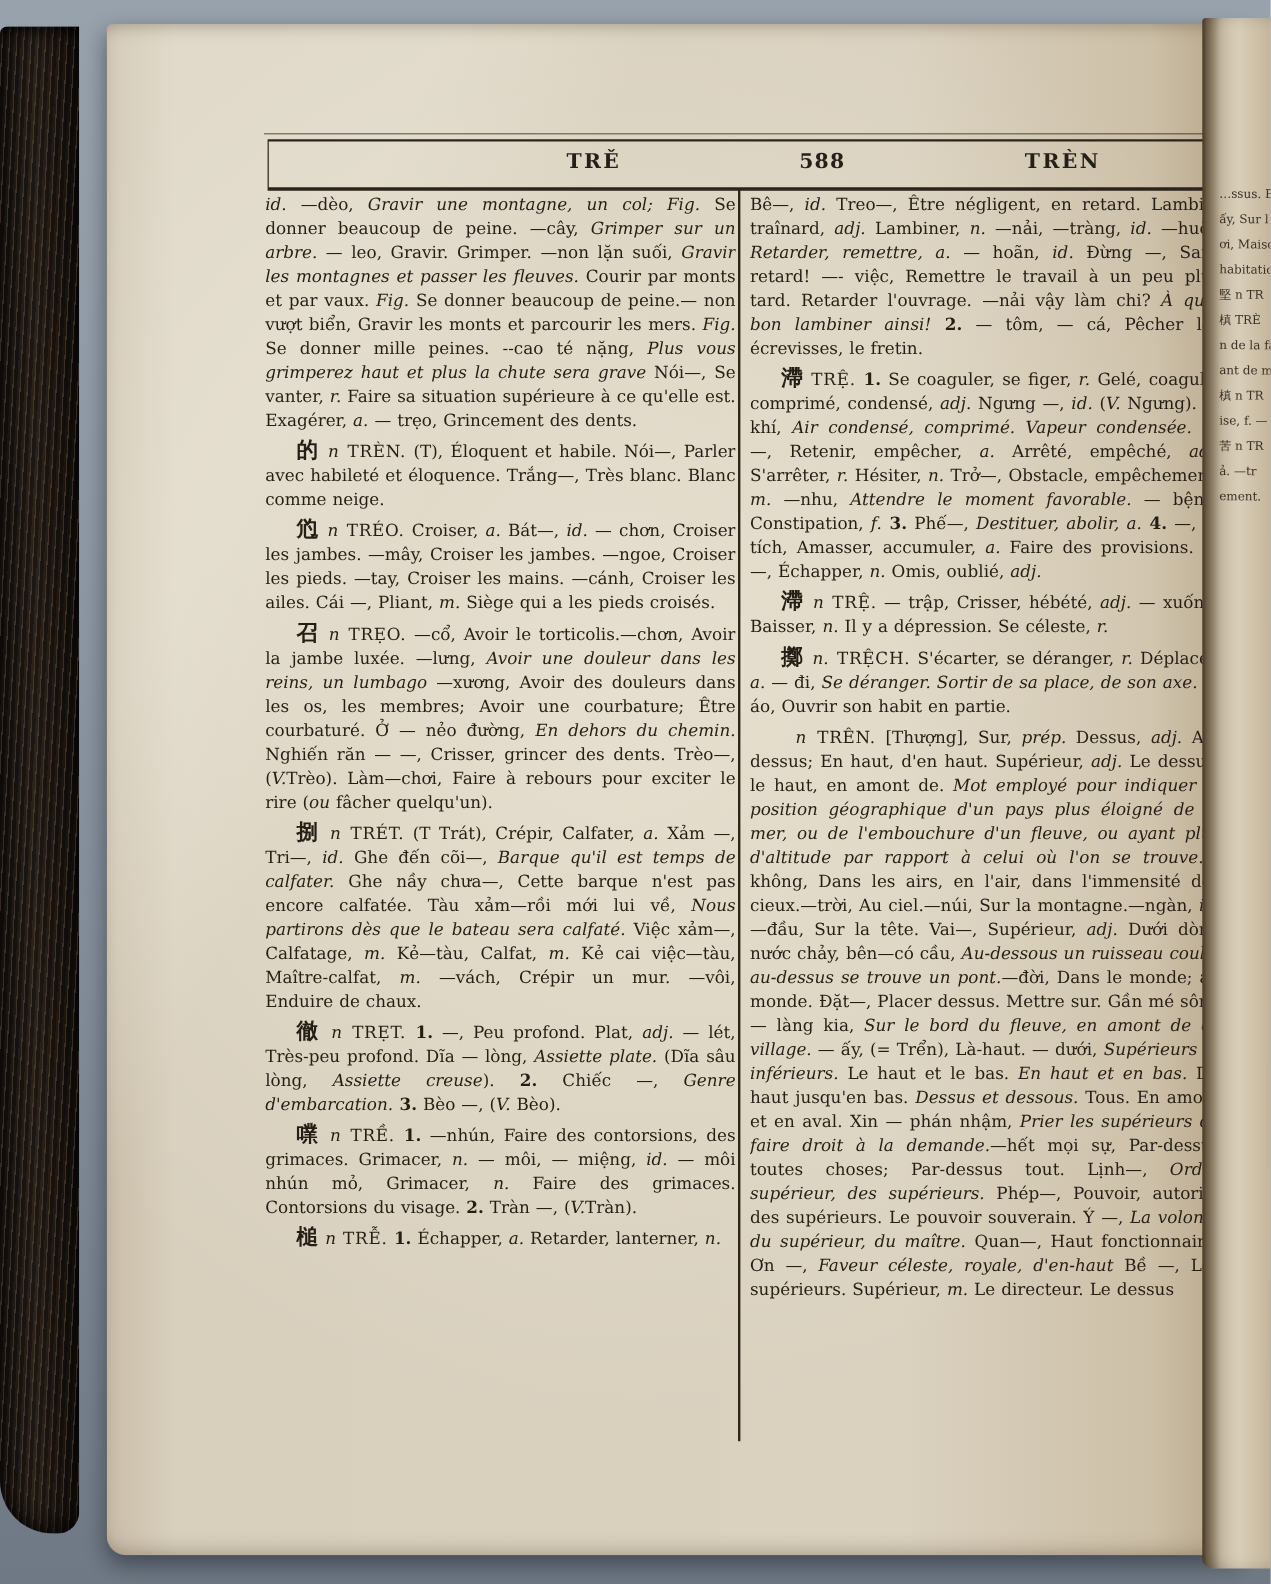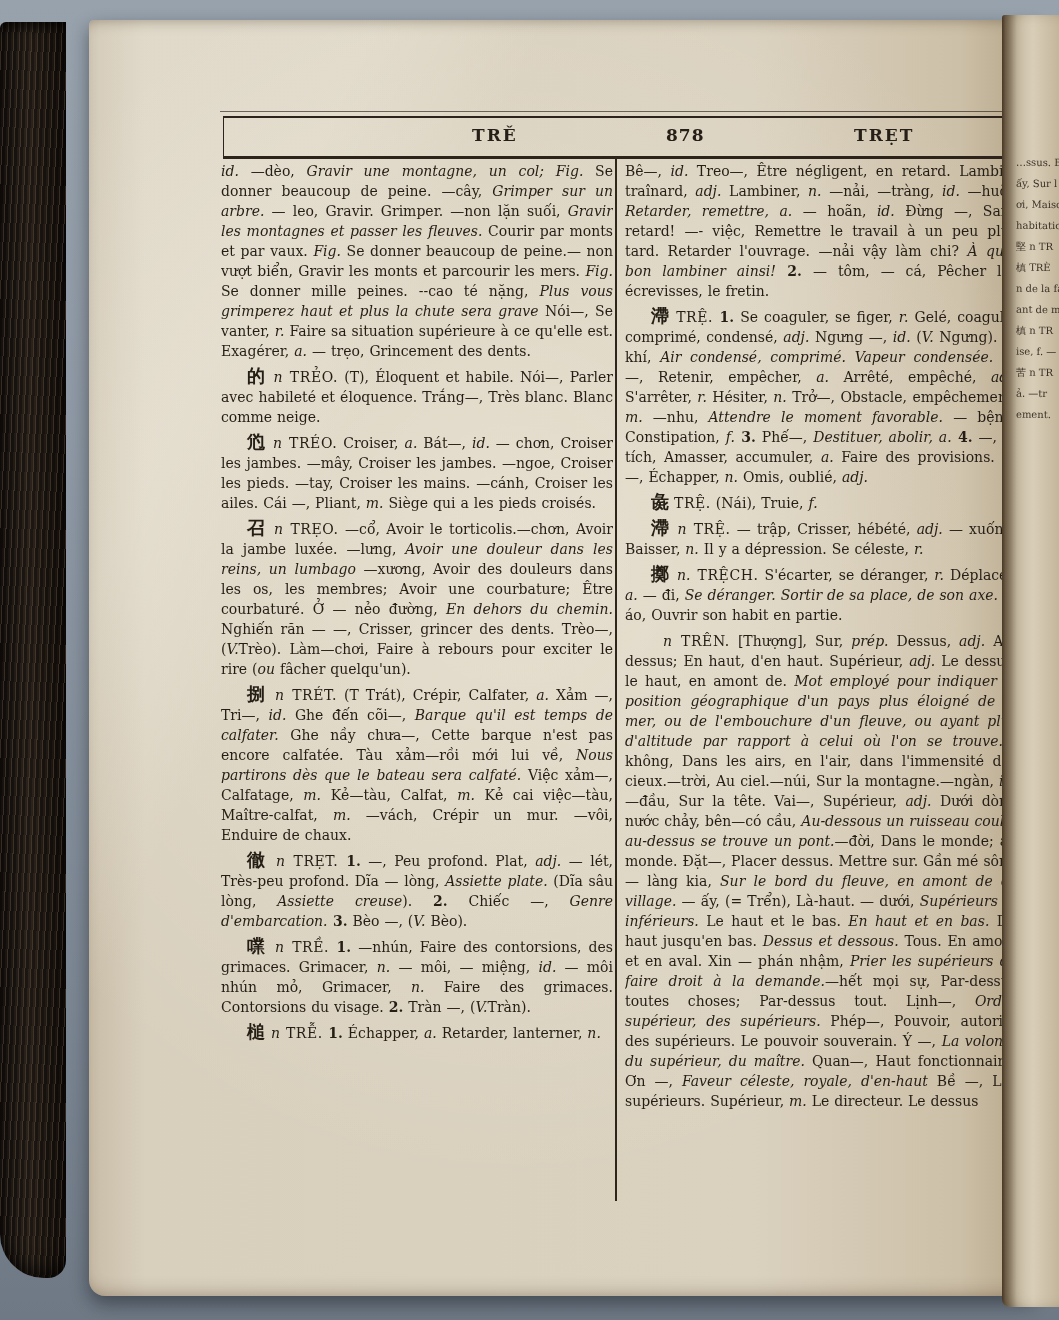--- a/index.html
+++ b/index.html
@@ -78,38 +78,37 @@
 </style>
 </head>
 <body>
 <div id="canvas">
 
   <div id="page-stack"></div>
 
   <div id="book-page">
     <div id="page-header">
       <span class="hdr" id="hdr-left">TRĚ</span>
-      <span class="hdr" id="hdr-center">878</span>
-      <span class="hdr" id="hdr-right">TRẸT</span>
+      <span class="hdr" id="hdr-center">588</span>
+      <span class="hdr" id="hdr-right">TRÈN</span>
     </div>
     <div id="column-divider"></div>
     <div class="col" id="column-left">
         <p class="par"><span class="s-i">id.</span><span class="s-r"> —dèo, </span><span class="s-i">Gravir une montagne, un col; Fig.</span><span class="s-r"> Se donner beaucoup de peine. —cây, </span><span class="s-i">Grimper sur un arbre.</span><span class="s-r"> — leo, Gravir. Grimper. —non lặn suối, </span><span class="s-i">Gravir les montagnes et passer les fleuves.</span><span class="s-r"> Courir par monts et par vaux. </span><span class="s-i">Fig.</span><span class="s-r"> Se donner beaucoup de peine.— non vượt biển, Gravir les monts et parcourir les mers. </span><span class="s-i">Fig.</span><span class="s-r"> Se donner mille peines. --cao té nặng, </span><span class="s-i">Plus vous grimperez haut et plus la chute sera grave</span><span class="s-r"> Nói—, Se vanter, </span><span class="s-i">r.</span><span class="s-r"> Faire sa situation supérieure à ce qu'elle est. Exagérer, </span><span class="s-i">a.</span><span class="s-r"> — trẹo, Grincement des dents.</span></p>
-        <p class="par indent"><span class="s-c">的</span><span class="s-m"> n </span><span class="s-h">TRẺO.</span><span class="s-r"> (T), Éloquent et habile. Nói—, Parler avec habileté et éloquence. Trắng—, Très blanc. Blanc comme neige.</span></p>
+        <p class="par indent"><span class="s-c">的</span><span class="s-m"> n </span><span class="s-h">TRÈN.</span><span class="s-r"> (T), Éloquent et habile. Nói—, Parler avec habileté et éloquence. Trắng—, Très blanc. Blanc comme neige.</span></p>
         <p class="par indent"><span class="s-c">尦</span><span class="s-m"> n </span><span class="s-h">TRÉO.</span><span class="s-r"> Croiser, </span><span class="s-i">a.</span><span class="s-r"> Bát—, </span><span class="s-i">id.</span><span class="s-r"> — chơn, Croiser les jambes. —mây, Croiser les jambes. —ngoe, Croiser les pieds. —tay, Croiser les mains. —cánh, Croiser les ailes. Cái —, Pliant, </span><span class="s-i">m.</span><span class="s-r"> Siège qui a les pieds croisés.</span></p>
         <p class="par indent"><span class="s-c">召</span><span class="s-m"> n </span><span class="s-h">TRẸO.</span><span class="s-r"> —cổ, Avoir le torticolis.—chơn, Avoir la jambe luxée. —lưng, </span><span class="s-i">Avoir une douleur dans les reins, un lumbago</span><span class="s-r"> —xương, Avoir des douleurs dans les os, les membres; Avoir une courbature; Être courbaturé. Ở — nẻo đường, </span><span class="s-i">En dehors du chemin.</span><span class="s-r"> Nghiến răn — —, Crisser, grincer des dents. Trèo—, (</span><span class="s-i">V.</span><span class="s-r">Trèo). Làm—chơi, Faire à rebours pour exciter le rire (</span><span class="s-i">ou</span><span class="s-r"> fâcher quelqu'un).</span></p>
         <p class="par indent"><span class="s-c">捌</span><span class="s-m"> n </span><span class="s-h">TRÉT.</span><span class="s-r"> (T Trát), Crépir, Calfater, </span><span class="s-i">a.</span><span class="s-r"> Xảm —, Tri—, </span><span class="s-i">id.</span><span class="s-r"> Ghe đến cõi—, </span><span class="s-i">Barque qu'il est temps de calfater.</span><span class="s-r"> Ghe nầy chưa—, Cette barque n'est pas encore calfatée. Tàu xảm—rồi mới lui về, </span><span class="s-i">Nous partirons dès que le bateau sera calfaté.</span><span class="s-r"> Việc xảm—, Calfatage, </span><span class="s-i">m.</span><span class="s-r"> Kẻ—tàu, Calfat, </span><span class="s-i">m.</span><span class="s-r"> Kẻ cai việc—tàu, Maître-calfat, </span><span class="s-i">m.</span><span class="s-r"> —vách, Crépir un mur. —vôi, Enduire de chaux.</span></p>
         <p class="par indent"><span class="s-c">徹</span><span class="s-m"> n </span><span class="s-h">TRẸT.</span><span class="s-b"> 1.</span><span class="s-r"> —, Peu profond. Plat, </span><span class="s-i">adj.</span><span class="s-r"> — lét, Très-peu profond. Dĩa — lòng, </span><span class="s-i">Assiette plate.</span><span class="s-r"> (Dĩa sâu lòng, </span><span class="s-i">Assiette creuse</span><span class="s-r">). </span><span class="s-b">2.</span><span class="s-r"> Chiếc —, </span><span class="s-i">Genre d'embarcation.</span><span class="s-b"> 3.</span><span class="s-r"> Bèo —, (</span><span class="s-i">V.</span><span class="s-r"> Bèo).</span></p>
         <p class="par indent"><span class="s-c">㗼</span><span class="s-m"> n </span><span class="s-h">TRỀ.</span><span class="s-b"> 1.</span><span class="s-r"> —nhún, Faire des contorsions, des grimaces. Grimacer, </span><span class="s-i">n.</span><span class="s-r"> — môi, — miệng, </span><span class="s-i">id.</span><span class="s-r"> — môi nhún mỏ, Grimacer, </span><span class="s-i">n.</span><span class="s-r"> Faire des grimaces. Contorsions du visage. </span><span class="s-b">2.</span><span class="s-r"> Tràn —, (</span><span class="s-i">V.</span><span class="s-r">Tràn).</span></p>
         <p class="par indent"><span class="s-c">槌</span><span class="s-m"> n </span><span class="s-h">TRỄ.</span><span class="s-b"> 1.</span><span class="s-r"> Échapper, </span><span class="s-i">a.</span><span class="s-r"> Retarder, lanterner, </span><span class="s-i">n.</span></p>
       </div>
     <div class="col" id="column-right">
         <p class="par"><span class="s-r">Bê—, </span><span class="s-i">id.</span><span class="s-r"> Treo—, Être négligent, en retard. Lambin, traînard, </span><span class="s-i">adj.</span><span class="s-r"> Lambiner, </span><span class="s-i">n.</span><span class="s-r"> —nải, —tràng, </span><span class="s-i">id.</span><span class="s-r"> —huỡn </span><span class="s-i">Retarder, remettre, a.</span><span class="s-r"> — hoãn, </span><span class="s-i">id.</span><span class="s-r"> Đừng —, Sans retard! —- việc, Remettre le travail à un peu plus tard. Retarder l'ouvrage. —nải vậy làm chi? </span><span class="s-i">À quoi bon lambiner ainsi!</span><span class="s-b"> 2.</span><span class="s-r"> — tôm, — cá, Pêcher les écrevisses, le fretin.</span></p>
         <p class="par indent"><span class="s-c">滯</span><span class="s-r"> </span><span class="s-h">TRỆ.</span><span class="s-b"> 1.</span><span class="s-r"> Se coaguler, se figer, </span><span class="s-i">r.</span><span class="s-r"> Gelé, coagulé, comprimé, condensé, </span><span class="s-i">adj.</span><span class="s-r"> Ngưng —, </span><span class="s-i">id.</span><span class="s-r"> (</span><span class="s-i">V.</span><span class="s-r"> Ngưng). — khí, </span><span class="s-i">Air condensé, comprimé. Vapeur condensée.</span><span class="s-b"> 2.</span><span class="s-r"> —, Retenir, empêcher, </span><span class="s-i">a.</span><span class="s-r"> Arrêté, empêché, </span><span class="s-i">adj.</span><span class="s-r"> S'arrêter, </span><span class="s-i">r.</span><span class="s-r"> Hésiter, </span><span class="s-i">n.</span><span class="s-r"> Trở—, Obstacle, empêchement, </span><span class="s-i">m.</span><span class="s-r"> —nhu, </span><span class="s-i">Attendre le moment favorable.</span><span class="s-r"> — bệnh, Constipation, </span><span class="s-i">f.</span><span class="s-b"> 3.</span><span class="s-r"> Phế—, </span><span class="s-i">Destituer, abolir, a.</span><span class="s-b"> 4.</span><span class="s-r"> —, —tích, Amasser, accumuler, </span><span class="s-i">a.</span><span class="s-r"> Faire des provisions. </span><span class="s-b">5.</span><span class="s-r"> —, Échapper, </span><span class="s-i">n.</span><span class="s-r"> Omis, oublié, </span><span class="s-i">adj.</span></p>
-        <p class="par indent"><span class="s-c">彘</span><span class="s-r"> </span><span class="s-h">TRỆ.</span><span class="s-r"> (Nái), Truie, </span><span class="s-i">f.</span></p>
         <p class="par indent"><span class="s-c">滯</span><span class="s-m"> n </span><span class="s-h">TRỆ.</span><span class="s-r"> — trập, Crisser, hébété, </span><span class="s-i">adj.</span><span class="s-r"> — xuống, Baisser, </span><span class="s-i">n.</span><span class="s-r"> Il y a dépression. Se céleste, </span><span class="s-i">r.</span></p>
         <p class="par indent"><span class="s-c">擲</span><span class="s-m"> n. </span><span class="s-h">TRỆCH.</span><span class="s-r"> S'écarter, se déranger, </span><span class="s-i">r.</span><span class="s-r"> Déplacer, </span><span class="s-i">a.</span><span class="s-r"> — đi, </span><span class="s-i">Se déranger. Sortir de sa place, de son axe.</span><span class="s-r"> —áo, Ouvrir son habit en partie.</span></p>
         <p class="par indent"><span class="s-c">𨕭</span><span class="s-m"> n </span><span class="s-h">TRÊN.</span><span class="s-r"> [Thượng], Sur, </span><span class="s-i">prép.</span><span class="s-r"> Dessus, </span><span class="s-i">adj.</span><span class="s-r"> Au-dessus; En haut, d'en haut. Supérieur, </span><span class="s-i">adj.</span><span class="s-r"> Le dessus, le haut, en amont de. </span><span class="s-i">Mot employé pour indiquer la position géographique d'un pays plus éloigné de la mer, ou de l'embouchure d'un fleuve, ou ayant plus d'altitude par rapport à celui où l'on se trouve.</span><span class="s-r">—không, Dans les airs, en l'air, dans l'immensité des cieux.—trời, Au ciel.—núi, Sur la montagne.—ngàn, </span><span class="s-i">id.</span><span class="s-r">—đầu, Sur la tête. Vai—, Supérieur, </span><span class="s-i">adj.</span><span class="s-r"> Dưới dòng nước chảy, bên—có cầu, </span><span class="s-i">Au-dessous un ruisseau coule, au-dessus se trouve un pont.</span><span class="s-r">—đời, Dans le monde; au monde. Đặt—, Placer dessus. Mettre sur. Gần mé sông — làng kia, </span><span class="s-i">Sur le bord du fleuve, en amont de ce village.</span><span class="s-r"> — ấy, (= Trển), Là-haut. — dưới, </span><span class="s-i">Supérieurs et inférieurs.</span><span class="s-r"> Le haut et le bas. </span><span class="s-i">En haut et en bas.</span><span class="s-r"> Du haut jusqu'en bas. </span><span class="s-i">Dessus et dessous.</span><span class="s-r"> Tous. En amont et en aval. Xin — phán nhậm, </span><span class="s-i">Prier les supérieurs de faire droit à la demande.</span><span class="s-r">—hết mọi sự, Par-dessus toutes choses; Par-dessus tout. Lịnh—, </span><span class="s-i">Ordre supérieur, des supérieurs.</span><span class="s-r"> Phép—, Pouvoir, autorité des supérieurs. Le pouvoir souverain. Ý —, </span><span class="s-i">La volonté du supérieur, du maître.</span><span class="s-r"> Quan—, Haut fonctionnaire. Ơn —, </span><span class="s-i">Faveur céleste, royale, d'en-haut</span><span class="s-r"> Bề —, Les supérieurs. Supérieur, </span><span class="s-i">m.</span><span class="s-r"> Le directeur. Le dessus</span></p>
       </div>
   </div>
 
   <div id="next-page-edge">
       <div class="edge-frag" style="top: 142px;">…ssus. Bà</div>
       <div class="edge-frag" style="top: 163px;">ấy, Sur l</div>
       <div class="edge-frag" style="top: 184px;">ơi, Maison</div>

